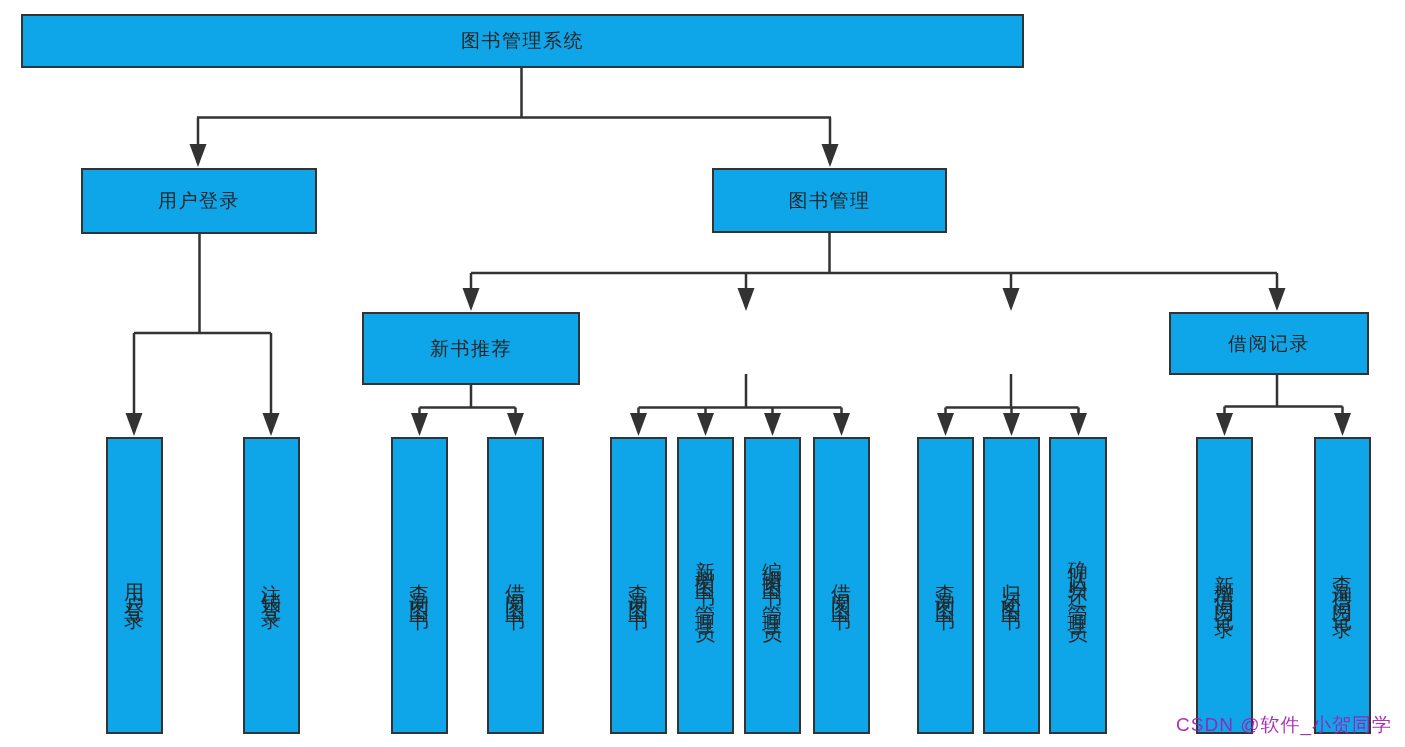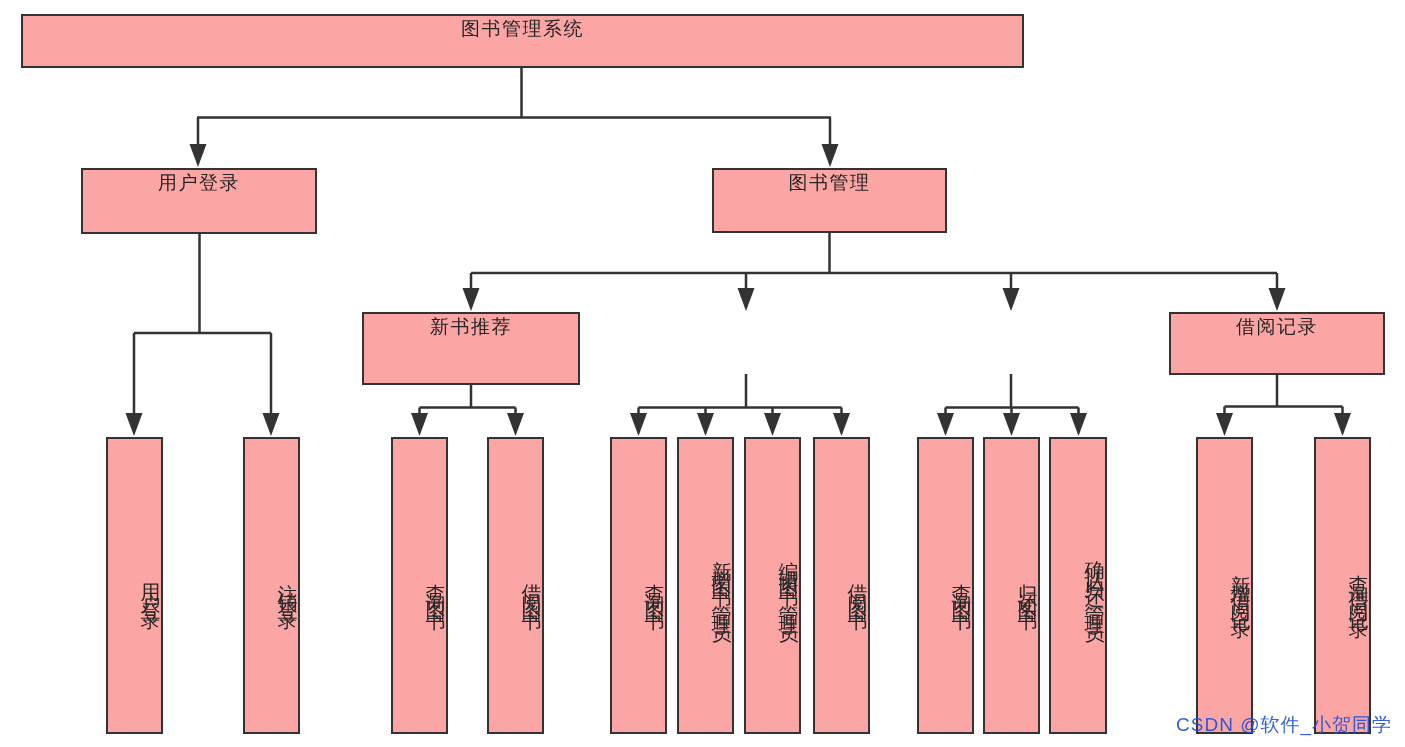--- a/index.html
+++ b/index.html
@@ -8,44 +8,44 @@
     width:1405px;height:747px;
     background:#ffffff;
     font-family:"Liberation Sans", sans-serif;
     overflow:hidden;
   }
   .connectors{
     position:absolute;left:0;top:0;width:1405px;height:747px;z-index:1;
   }
   .box{
     position:absolute;
-    background:#fca5a5;
+    background:#0ea5e9;
     border:2.5px solid #333333;
     box-sizing:border-box;
-    display:flex;align-items:flex-start;justify-content:center;
+    display:flex;align-items:center;justify-content:center;
     color:#262626;
     z-index:2;
   }
   .h-box{
     font-size:19px;
     letter-spacing:1.5px;
     white-space:nowrap;
   }
   .v-box{
     writing-mode:vertical-rl;
     font-size:20px;
     letter-spacing:9px;
     line-height:1;
   }
   .watermark{
     position:absolute;
     right:13px;top:712px;
     font-size:19px;
     letter-spacing:1px;
-    color:#1d4ed8;
+    color:#a21caf;
     opacity:0.9;
     z-index:3;
     white-space:nowrap;
   }
 </style>
 </head>
 <body>
 
 <div class="canvas">
 
@@ -96,21 +96,21 @@
   <div class="box h-box" style="left:81px;top:168px;width:236px;height:66px">
     <span>用户登录</span>
   </div>
   <div class="box h-box" style="left:712px;top:168px;width:235px;height:65px">
     <span>图书管理</span>
   </div>
 
   <div class="box h-box" style="left:362px;top:312px;width:218px;height:73px">
     <span>新书推荐</span>
   </div>
-  <div class="box h-box" style="left:1169px;top:312px;width:216px;height:63px">
+  <div class="box h-box" style="left:1169px;top:312px;width:200px;height:63px">
     <span>借阅记录</span>
   </div>
 
   <div class="box v-box" style="left:106px;top:437px;width:57px;height:297px">
     <span>用户登录</span>
   </div>
   <div class="box v-box" style="left:243px;top:437px;width:57px;height:297px">
     <span>注销登录</span>
   </div>
 

